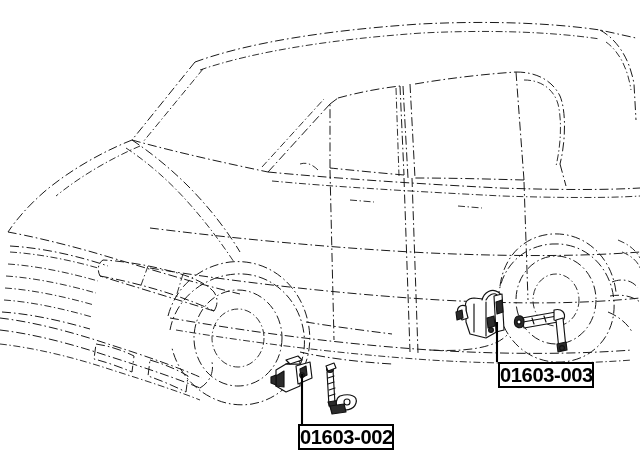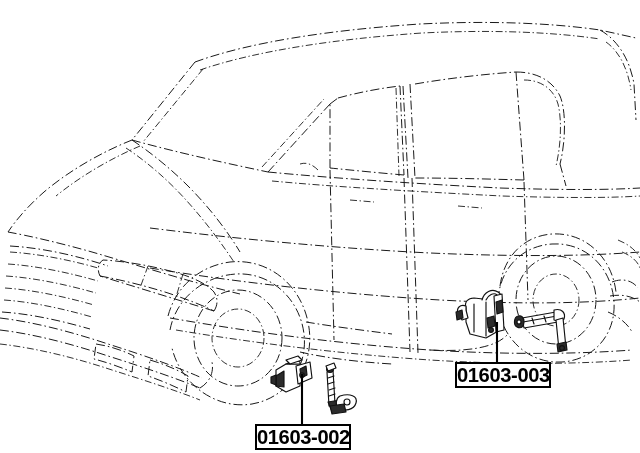--- a/index.html
+++ b/index.html
@@ -18,21 +18,21 @@
   .vehicle .fine{stroke-width:0.9;stroke-dasharray:7 2.6 1.4 2.6;}
   .part path,.part line,.part polygon,.part polyline,.part circle,.part ellipse,.part rect{
     stroke:#111;stroke-width:1.15;stroke-linejoin:round;stroke-linecap:round;
   }
   .part .f{fill:#ffffff;}
   .part .d{fill:#2b2b2b;}
   .part .n{fill:none;}
   .leader{stroke:#000;stroke-width:2.1;fill:none;}
   .labelbox{
     position:absolute;background:#ffffff;border:2.2px solid #000;
-    box-sizing:border-box;display:flex;align-items:center;justify-content:center;
+    box-sizing:border-box;display:flex;align-items:center;justify-content:center;margin-left:43px;
   }
   .labelbox span{
     font-family:"Liberation Sans", sans-serif;
     font-weight:bold;font-size:21px;letter-spacing:-0.4px;
     color:#000;white-space:nowrap;transform:scaleX(0.96);
   }
   #label-002{left:255px;top:424px;width:96px;height:26px;align-items:center;}
   #label-003{left:455px;top:362px;width:96px;height:26px;}
 </style>
 </head>

